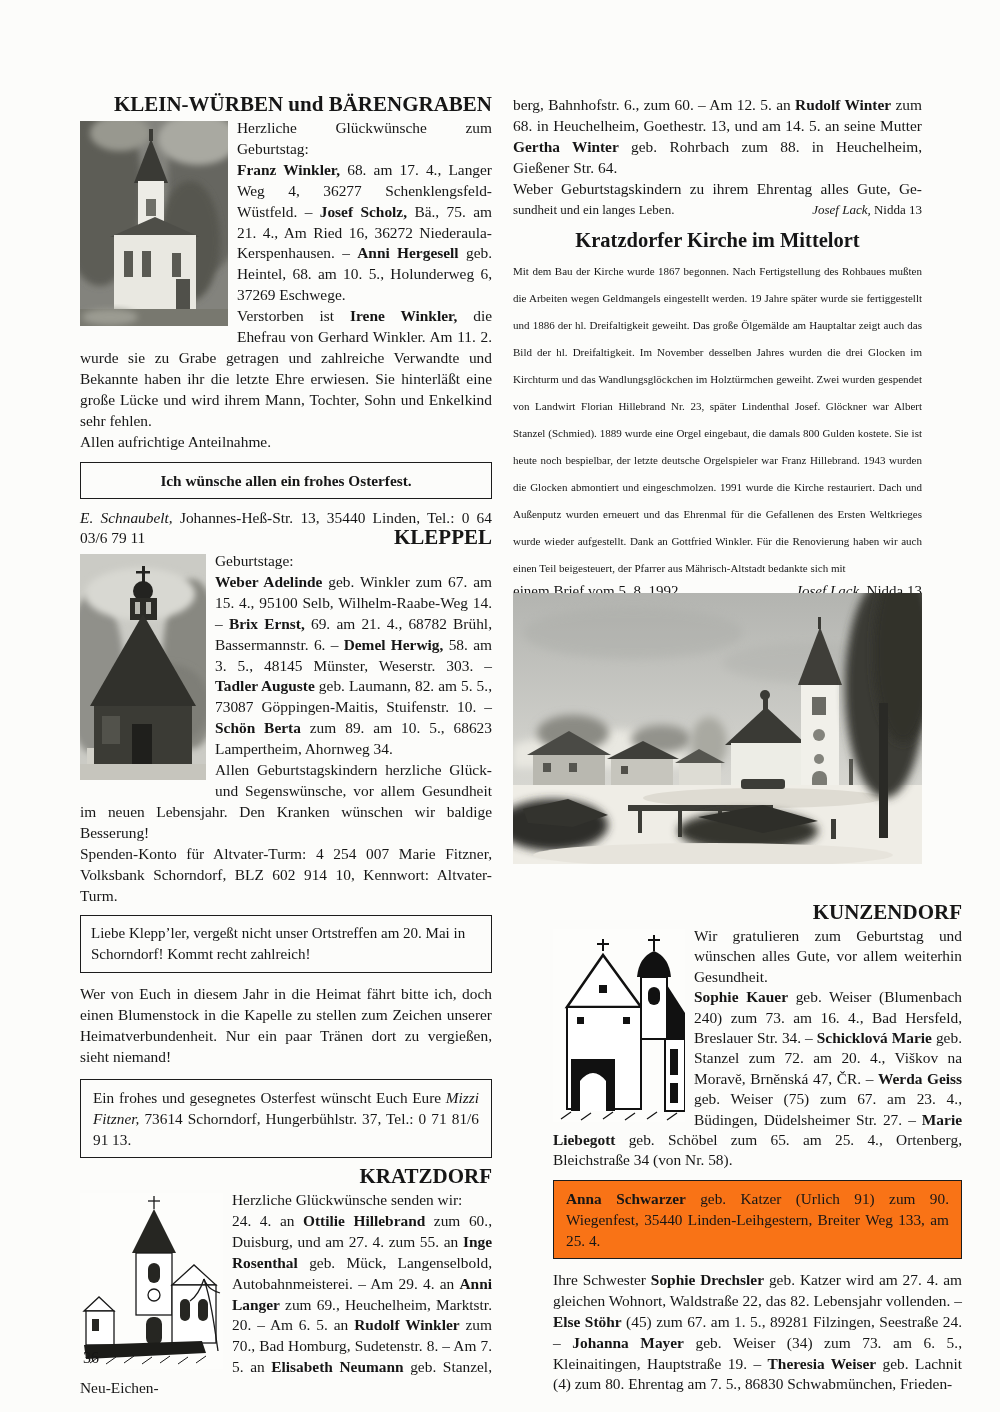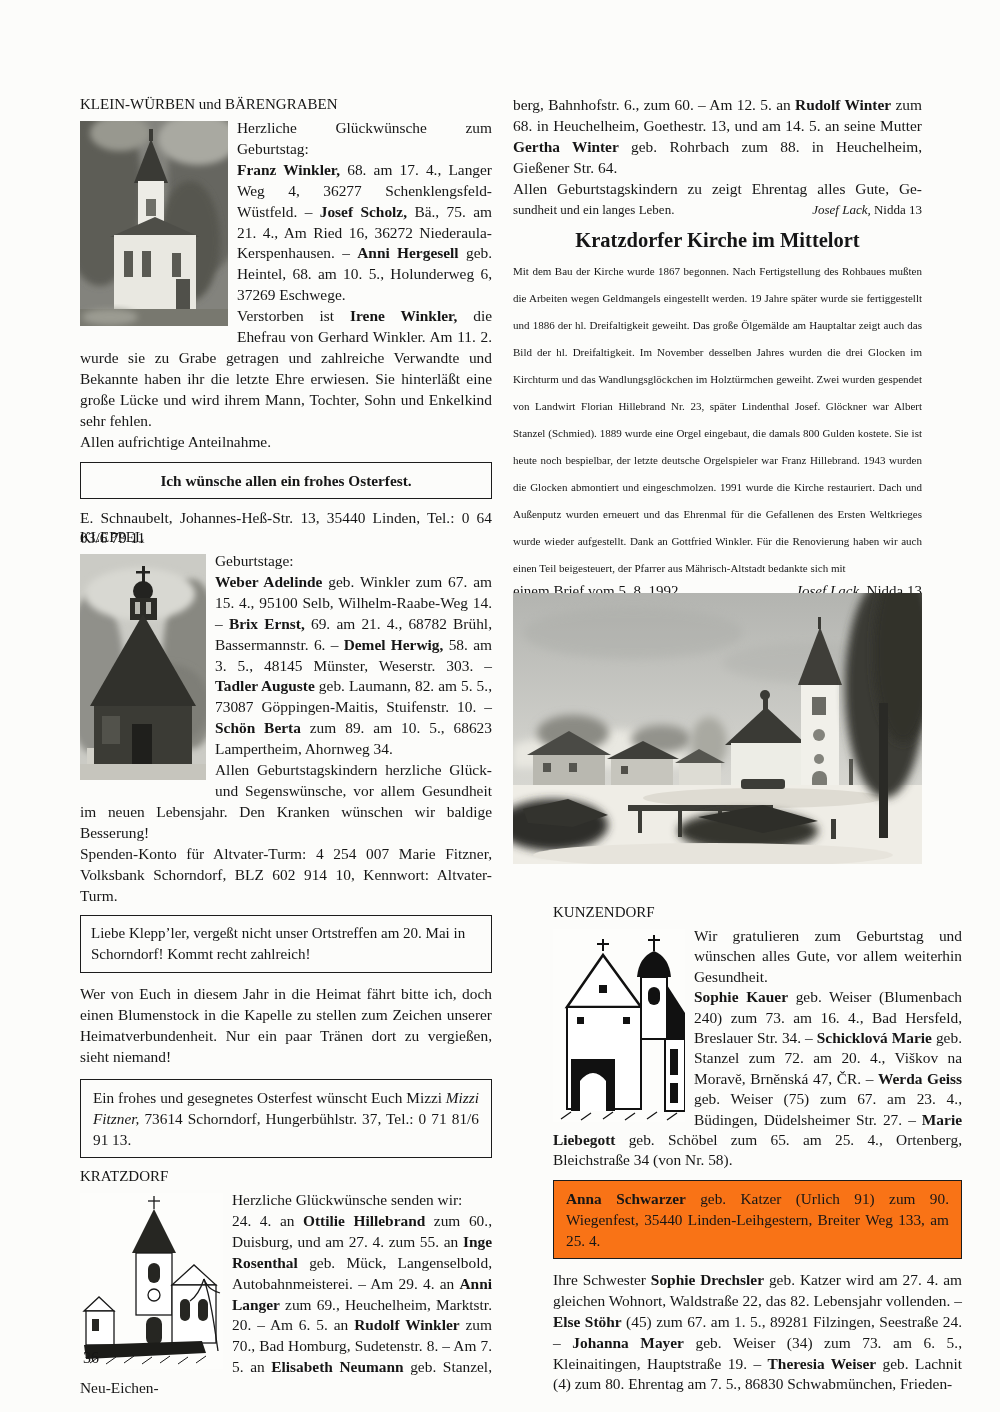--- a/index.html
+++ b/index.html
@@ -1,21 +1,21 @@
 <!DOCTYPE html>
 <html><head>
 <meta charset="utf-8">
 <style>
   html,body{margin:0;padding:0;background:#d8d8d4;}
   .page{position:relative;width:1000px;height:1412px;margin:0 auto;background:#fcfcfa;
         font-family:"Liberation Serif","DejaVu Serif",serif;color:#161616;overflow:hidden;}
   .abs{position:absolute;}
   .col-l{left:80px;width:412px;}
   .col-r{left:513px;width:409px;}
-  h2.sec{font-size:15px;line-height:19px;font-weight:normal;text-align:left;margin:0 0 4px 0;}
+  h2.sec{font-size:21px;line-height:19px;font-weight:bold;text-align:right;margin:0 0 4px 0;}
   h2.h-big{font-size:20.5px;line-height:24px;font-weight:bold;text-align:center;margin:0 0 6px 0;}
   .para{font-size:15.4px;line-height:20.9px;text-align:justify;margin:0;}
   .tight{font-size:11px;line-height:27px;}
   .kz{line-height:20.4px;}
   .imgL{float:left;margin:3px 9px 3px 0;display:block;}
   .imgL svg{display:block;}
   .photo-frame svg{display:block;}
   .box{border:1.5px solid #1c1c1c;padding:7px 12px;font-size:15.3px;line-height:21px;text-align:left;clear:both;}
   .box-center{text-align:center;}
   .box-just{text-align:justify;}
@@ -62,21 +62,21 @@
         <ellipse cx="30" cy="196" rx="28" ry="8" fill="#9b9b92" filter="url(#b1)"></ellipse>
       </svg>
     </span>
     <p class="para"><span>Herzliche Glückwünsche zum Geburtstag:</span></p>
     <p class="para"><span style="font-weight: bold;">Franz Winkler,</span><span> 68. am 17. 4., Langer Weg 4, 36277 Schenklengsfeld-Wüstfeld. – </span><span style="font-weight: bold;">Josef Scholz,</span><span> Bä., 75. am 21. 4., Am Ried 16, 36272 Niederaula-Kerspenhausen. – </span><span style="font-weight: bold;">Anni Hergesell</span><span> geb. Heintel, 68. am 10. 5., Holunderweg 6, 37269 Eschwege.</span></p>
     <p class="para"><span>Verstorben ist </span><span style="font-weight: bold;">Irene Winkler,</span><span> die Ehefrau von Gerhard Winkler. Am 11. 2. wurde sie zu Grabe getragen und zahlreiche Verwandte und Bekannte haben ihr die letzte Ehre erwiesen. Sie hinterläßt eine große Lücke und wird ihrem Mann, Tochter, Sohn und Enkelkind sehr fehlen.</span></p>
     <p class="para"><span>Allen aufrichtige Anteilnahme.</span></p>
     <div class="box box-center mt9">
       <span><span style="font-weight: bold;">Ich wünsche allen ein frohes Osterfest.</span></span>
     </div>
-    <p class="para contact"><span style="">E. Schnaubelt,</span><span> Johannes-Heß-Str. 13, 35440 Linden, Tel.: 0 64 03/6 79 11</span></p>
+    <p class="para contact"><span style="font-style: italic;">E. Schnaubelt,</span><span> Johannes-Heß-Str. 13, 35440 Linden, Tel.: 0 64 03/6 79 11</span></p>
   </section>
 
   <section class="abs col-l" style="top:528px;">
     <h2 class="sec">KLEPPEL</h2>
     <span class="imgL">
       <svg width="126" height="226" viewBox="0 0 126 226">
         <defs>
             <filter id="b2" x="-30%" y="-30%" width="160%" height="160%">
               <feGaussianBlur stdDeviation="3"></feGaussianBlur>
             </filter>
@@ -102,21 +102,21 @@
     </span>
     <p class="para"><span>Geburtstage:</span></p>
     <p class="para"><span style="font-weight: bold;">Weber Adelinde</span><span> geb. Winkler zum 67. am 15. 4., 95100 Selb, Wilhelm-Raabe-Weg 14. – </span><span style="font-weight: bold;">Brix Ernst,</span><span> 69. am 21. 4., 68782 Brühl, Bassermannstr. 6. – </span><span style="font-weight: bold;">Demel Herwig,</span><span> 58. am 3. 5., 48145 Münster, Weserstr. 303. – </span><span style="font-weight: bold;">Tadler Auguste</span><span> geb. Laumann, 82. am 5. 5., 73087 Göppingen-Maitis, Stuifenstr. 10. – </span><span style="font-weight: bold;">Schön Berta</span><span> zum 89. am 10. 5., 68623 Lampertheim, Ahornweg 34.</span></p>
     <p class="para"><span>Allen Geburtstagskindern herzliche Glück- und Segenswünsche, vor allem Gesundheit im neuen Lebensjahr. Den Kranken wünschen wir baldige Besserung!</span></p>
     <p class="para"><span>Spenden-Konto für Altvater-Turm: 4 254 007 Marie Fitzner, Volksbank Schorndorf, BLZ 602 914 10, Kennwort: Altvater-Turm.</span></p>
     <div class="box mt9" style="font-size:15px;padding:7px 10px;">
       <span><span>Liebe Klepp’ler, vergeßt nicht unser Ortstreffen am 20. Mai in Schorndorf! Kommt recht zahlreich!</span></span>
     </div>
     <p class="para mt11"><span>Wer von Euch in diesem Jahr in die Heimat fährt bitte ich, doch einen Blumenstock in die Kapelle zu stellen zum Zeichen unserer Heimatverbundenheit. Nur ein paar Tränen dort zu vergießen, sieht niemand!</span></p>
     <div class="box box-just mt11">
-      <span><span>Ein frohes und gesegnetes Osterfest wünscht Euch Mizzi </span><span style="font-style: italic;">Mizzi Fitzner,</span><span> 73614 Schorndorf, Hungerbühlstr. 37, Tel.: 0 71 81/6 91 13.</span></span>
+      <span><span>Ein frohes und gesegnetes Osterfest wünscht Euch Eure </span><span style="font-style: italic;">Mizzi Fitzner,</span><span> 73614 Schorndorf, Hungerbühlstr. 37, Tel.: 0 71 81/6 91 13.</span></span>
     </div>
   </section>
 
   <section class="abs col-l" style="top:1167px;">
     <h2 class="sec">KRATZDORF</h2>
     <span class="imgL">
       <svg width="143" height="176" viewBox="0 0 143 176">
         <rect width="143" height="176" fill="#fdfdfb"></rect>
         <g stroke="#1a1a1a" stroke-width="1.3" fill="none">
           <line x1="74" y1="16" x2="74" y2="3"></line>
@@ -148,21 +148,21 @@
       </svg>
     </span>
     <p class="para"><span>Herzliche Glückwünsche senden wir:</span></p>
     <p class="para"><span>24. 4. an </span><span style="font-weight: bold;">Ottilie Hillebrand</span><span> zum 60., Duisburg, und am 27. 4. zum 55. an </span><span style="font-weight: bold;">Inge Rosenthal</span><span> geb. Mück, Langenselbold, Autobahnmeisterei. – Am 29. 4. an </span><span style="font-weight: bold;">Anni Langer</span><span> zum 69., Heuchelheim, Marktstr. 20. – Am 6. 5. an </span><span style="font-weight: bold;">Rudolf Winkler</span><span> zum 70., Bad Homburg, Sudetenstr. 8. – Am 7. 5. an </span><span style="font-weight: bold;">Elisabeth Neumann</span><span> geb. Stanzel, Neu-Eichen-</span></p>
   </section>
 
   <div class="abs pageno" style="left:83px;top:1349px;">36</div>
 
   <section class="abs col-r" style="top:95px;">
     <p class="para"><span>berg, Bahnhofstr. 6., zum 60. – Am 12. 5. an </span><span style="font-weight: bold;">Rudolf Winter</span><span> zum 68. in Heuchelheim, Goethestr. 13, und am 14. 5. an seine Mutter </span><span style="font-weight: bold;">Gertha Winter</span><span> geb. Rohrbach zum 88. in Heuchelheim, Gießener Str. 64.</span></p>
-    <div class="jlast">Allen Geburtstagskindern zu zeigt Ehrentag alles Gute, Ge-</div>
+    <div class="jlast">Weber Geburtstagskindern zu ihrem Ehrentag alles Gute, Ge-</div>
     <div class="sig-line">
       <span>sundheit und ein langes Leben.</span>
       <span><span style="font-style: italic;">Josef Lack,</span><span> Nidda 13</span></span>
     </div>
   </section>
 
   <section class="abs col-r" style="top:228px;">
     <h2 class="h-big">Kratzdorfer Kirche im Mittelort</h2>
     <p class="para tight"><span>Mit dem Bau der Kirche wurde 1867 begonnen. Nach Fertigstellung des Rohbaues mußten die Arbeiten wegen Geldmangels eingestellt werden. 19 Jahre später wurde sie fertiggestellt und 1886 der hl. Dreifaltigkeit geweiht. Das große Ölgemälde am Hauptaltar zeigt auch das Bild der hl. Dreifaltigkeit. Im November desselben Jahres wurden die drei Glocken im Kirchturm und das Wandlungsglöckchen im Holztürmchen geweiht. Zwei wurden gespendet von Landwirt Florian Hillebrand Nr. 23, später Lindenthal Josef. Glöckner war Albert Stanzel (Schmied). 1889 wurde eine Orgel eingebaut, die damals 800 Gulden kostete. Sie ist heute noch bespielbar, der letzte deutsche Orgelspieler war Franz Hillebrand. 1943 wurden die Glocken abmontiert und eingeschmolzen. 1991 wurde die Kirche restauriert. Dach und Außenputz wurden erneuert und das Ehrenmal für die Gefallenen des Ersten Weltkrieges wurde wieder aufgestellt. Dank an Gottfried Winkler. Für die Renovierung haben wir auch einen Teil beigesteuert, der Pfarrer aus Mährisch-Altstadt bedankte sich mit</span></p>
     <div class="sig-line tightline">

